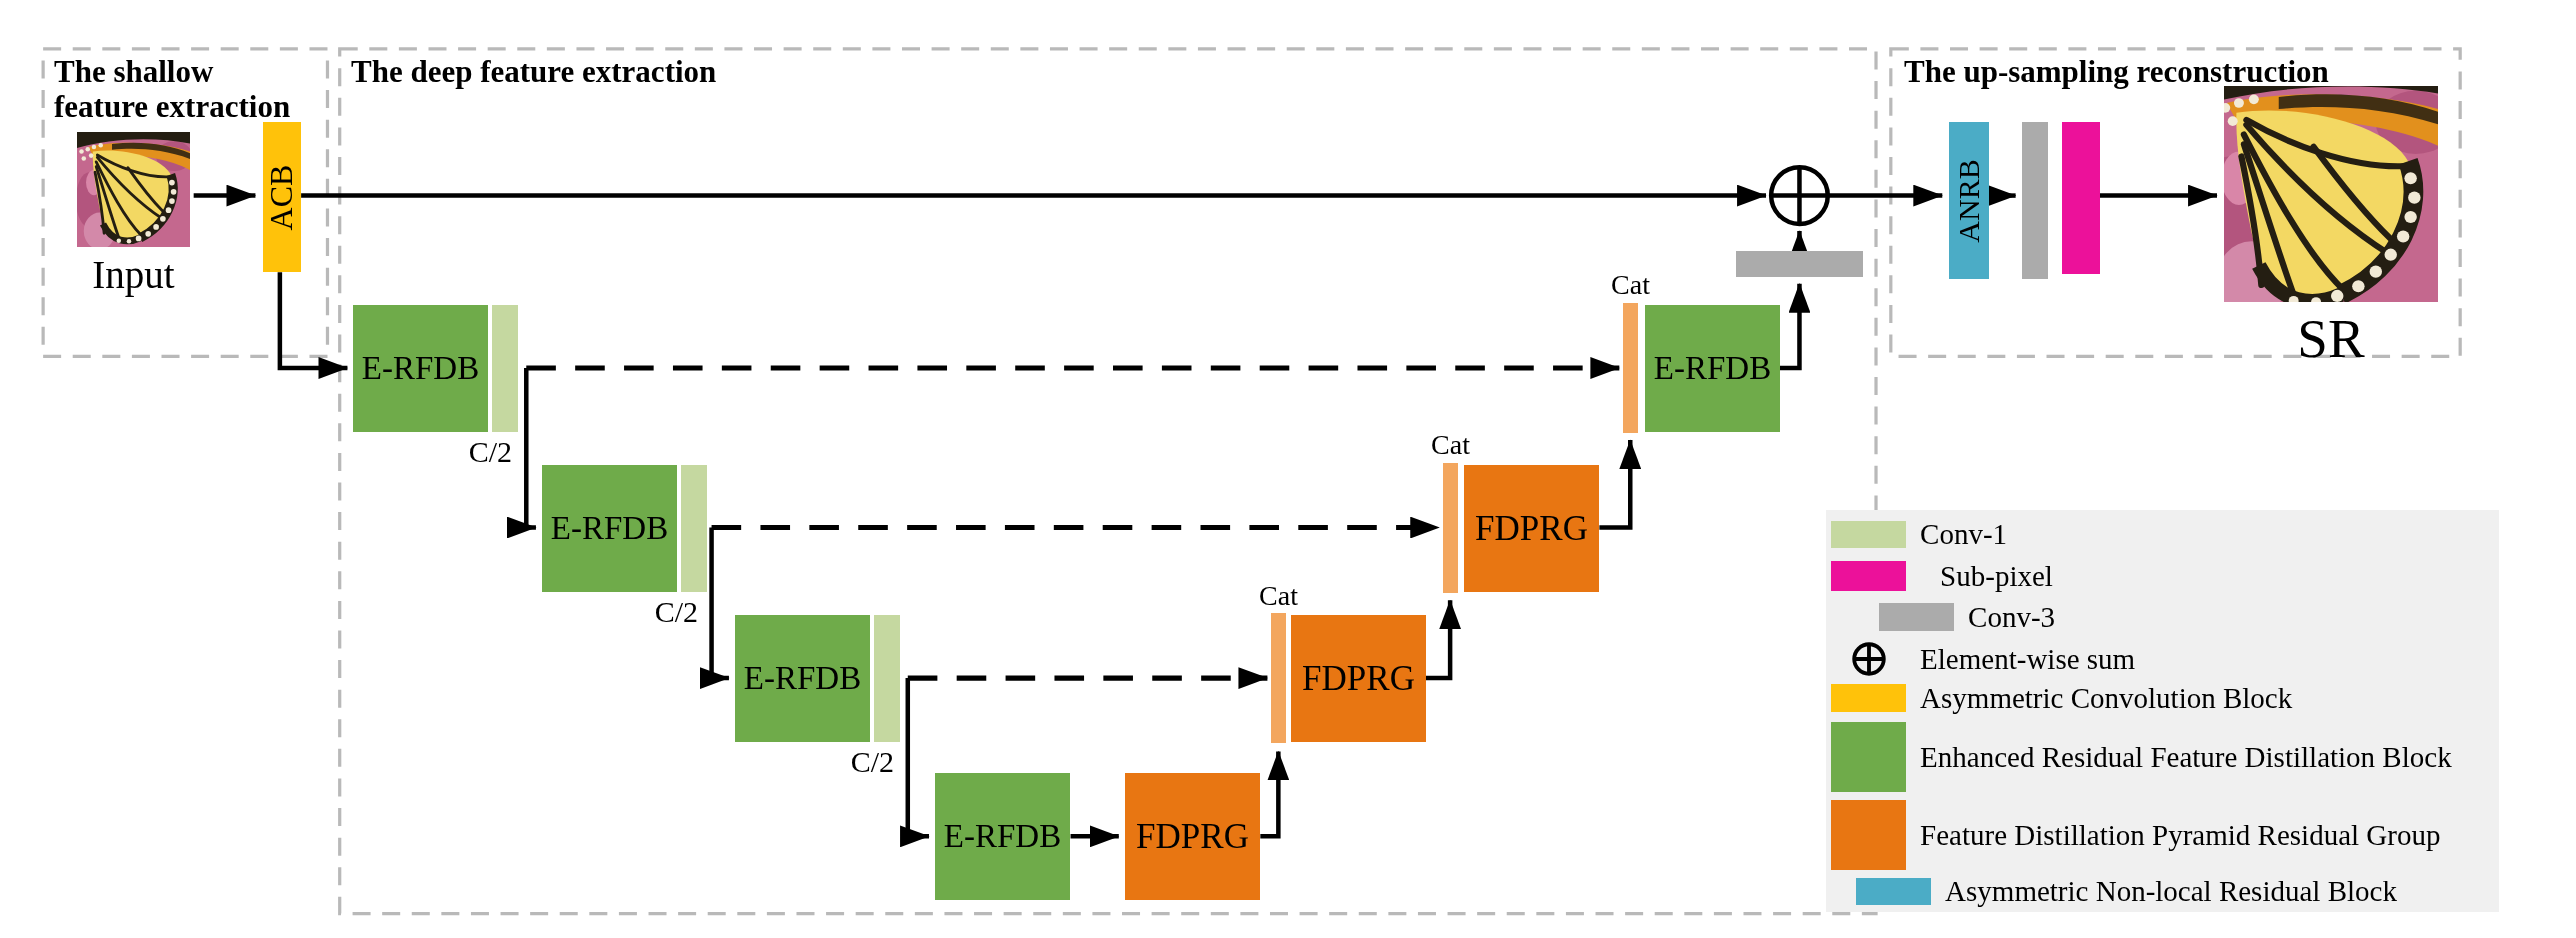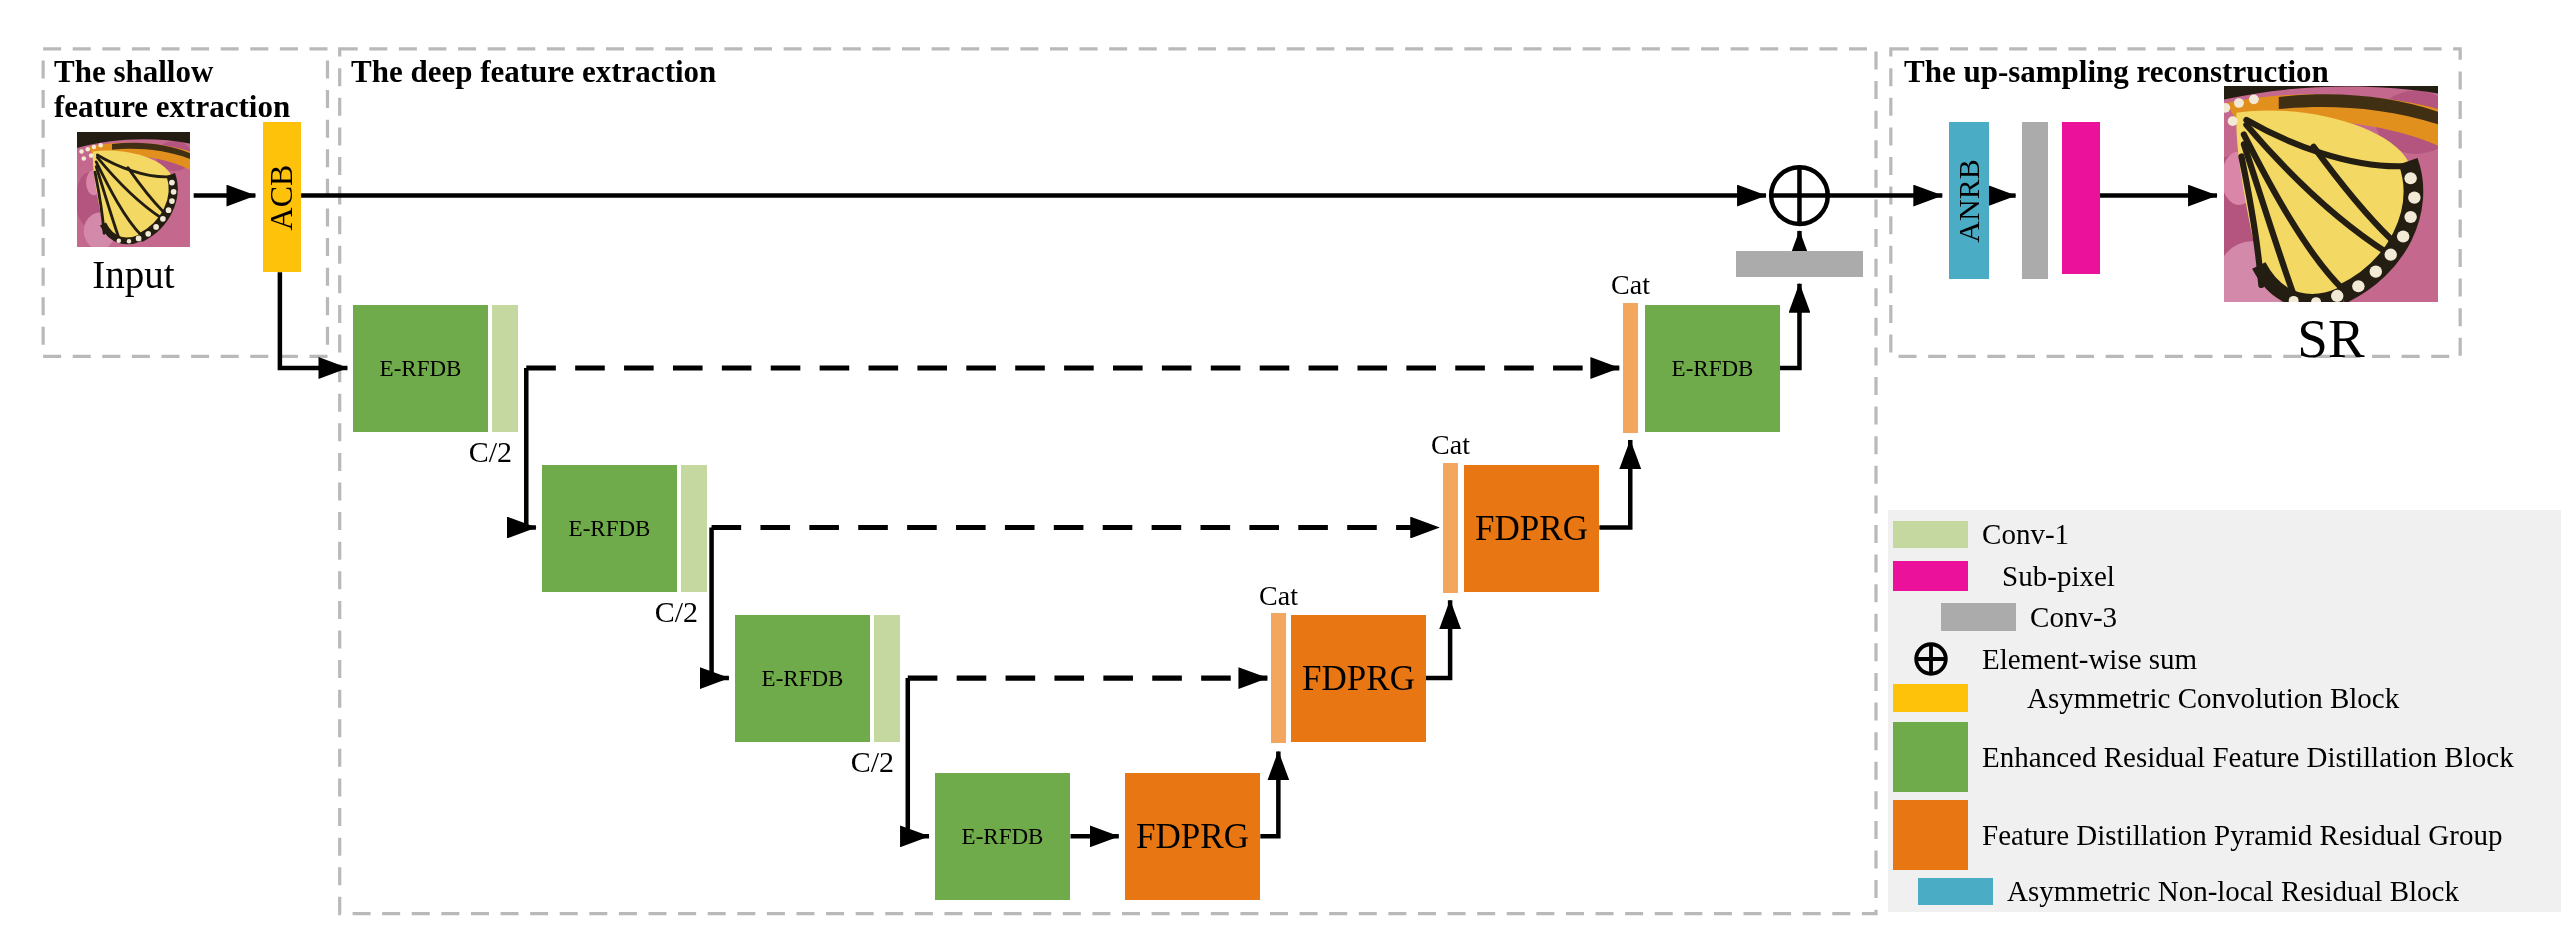--- a/index.html
+++ b/index.html
@@ -10,34 +10,34 @@
   
   .sec-title{
     position:absolute;font-weight:700;font-size:31px;line-height:1.12;
     white-space:nowrap;letter-spacing:0px;
   }
   
   #wires{position:absolute;left:0;top:0;width:2576px;height:938px;z-index:1;}
   
   .block{
     position:absolute;display:flex;align-items:center;justify-content:center;
-    z-index:3;font-size:23px;
+    z-index:3;font-size:33px;
   }
   .vblock{
     position:absolute;display:flex;align-items:center;justify-content:center;z-index:3;
   }
   .vblock span{transform:rotate(-90deg);white-space:nowrap;display:block;}
   .strip{position:absolute;z-index:3;}
   .lbl{position:absolute;z-index:4;font-size:28px;line-height:1.1;}
   .img-frame{position:absolute;z-index:3;overflow:hidden;}
   .img-frame svg{display:block;width:100%;height:100%;}
   .caption{position:absolute;z-index:4;text-align:center;font-size:39px;}
   
   #legend{
-    position:absolute;left:1888px;top:510px;width:673px;height:402px;
+    position:absolute;left:1826px;top:510px;width:673px;height:402px;
     background:#f0f0f0;z-index:2;
   }
   .leg-row{position:absolute;left:5.1px;display:flex;align-items:center;}
   .leg-swatch{width:75px;flex:0 0 75px;}
   .leg-label{margin-left:14px;font-size:29px;white-space:nowrap;}
   .leg-icon-holder{width:75px;flex:0 0 75px;display:flex;justify-content:center;}
 </style>
 </head>
 <body>
 
@@ -222,21 +222,21 @@
   </div>
   <div class="leg-row" style="top:131px;height:36px;">
     <div class="leg-icon-holder">
       <svg width="36" height="36" viewBox="0 0 56 56">
         <circle cx="28" cy="28" r="23" fill="none" stroke="#000" stroke-width="6"></circle>
         <path d="M28,5 V51 M5,28 H51" stroke="#000" stroke-width="6"></path>
       </svg>
     </div>
     <span class="leg-label">Element-wise sum</span>
   </div>
-  <div class="leg-row" style="top:174px;height:28px;gap:45px;">
+  <div class="leg-row" style="top:174px;height:28px;">
     <div class="leg-swatch" style="height: 28px; background-color: rgb(255, 194, 10);"></div>
     <span class="leg-label">Asymmetric Convolution Block</span>
   </div>
   <div class="leg-row" style="top:212px;height:70px;">
     <div class="leg-swatch" style="height: 70px; background-color: rgb(111, 171, 74);"></div>
     <span class="leg-label">Enhanced Residual Feature Distillation Block</span>
   </div>
   <div class="leg-row" style="top:290px;height:70px;">
     <div class="leg-swatch" style="height: 70px; background-color: rgb(232, 118, 18);"></div>
     <span class="leg-label">Feature Distillation Pyramid Residual Group</span>

